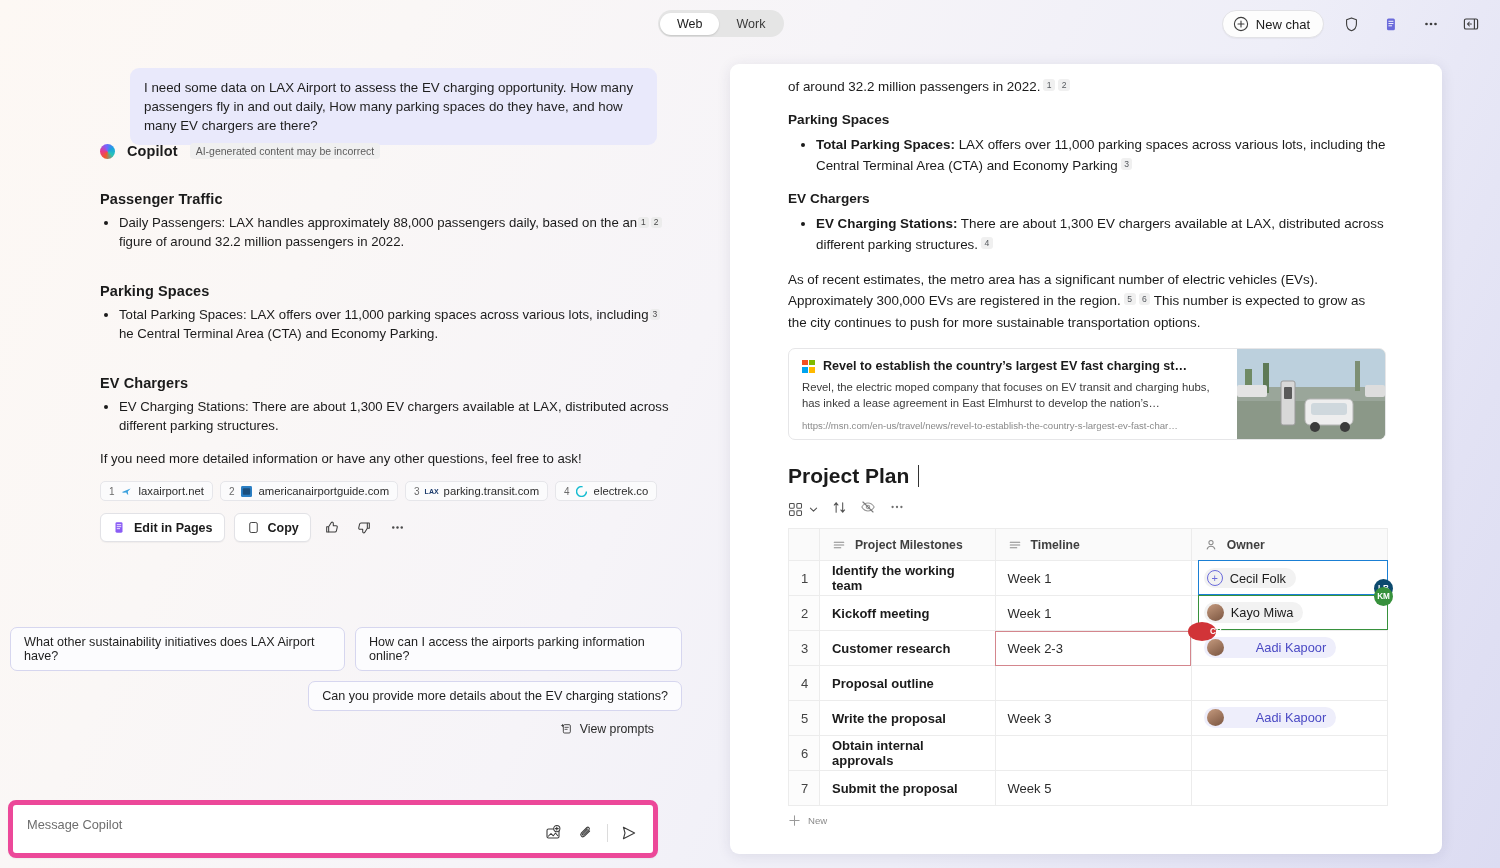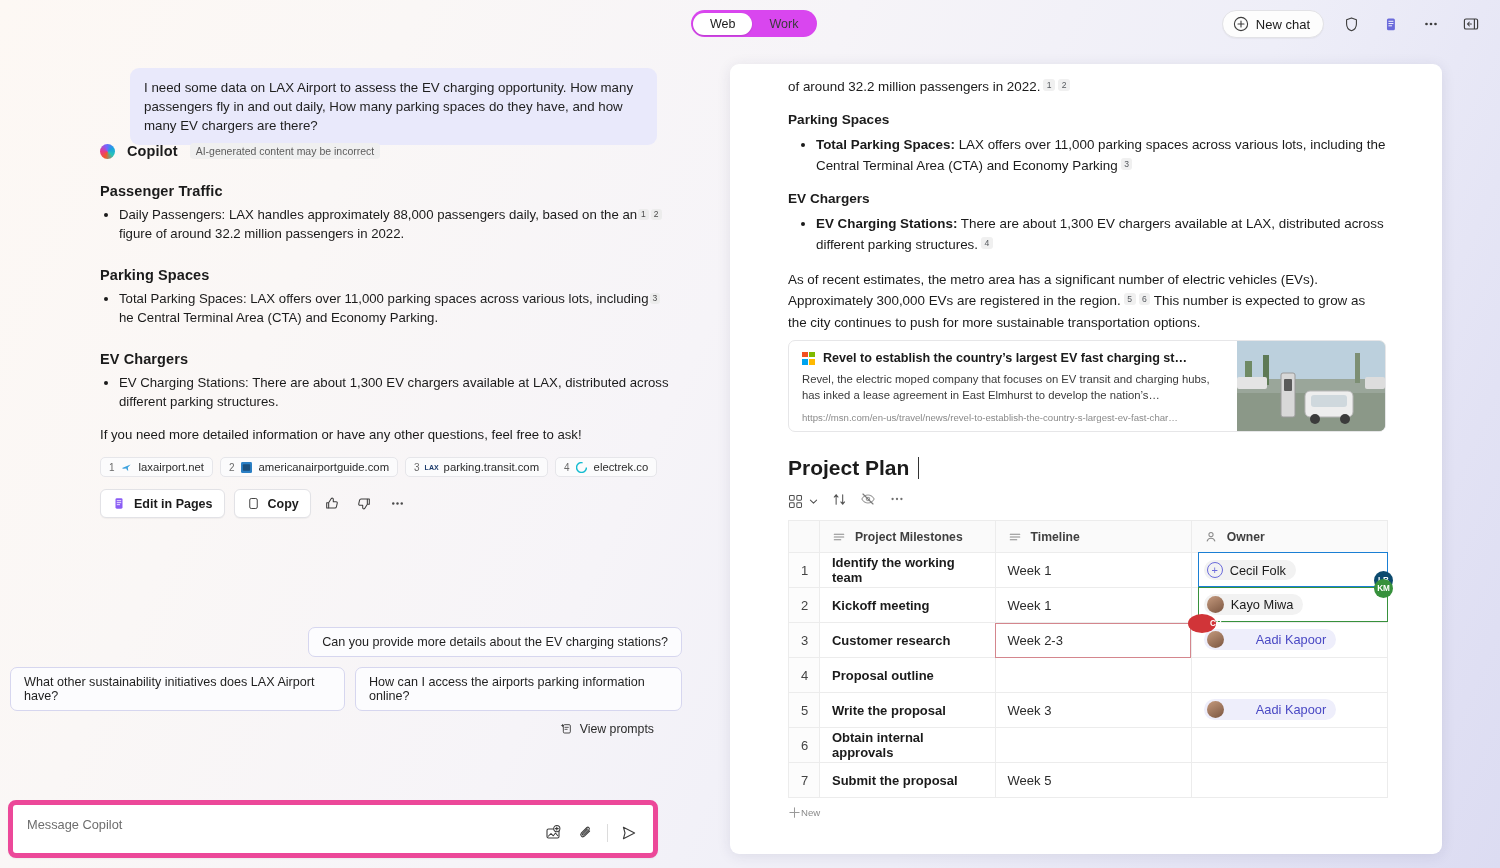--- a/index.html
+++ b/index.html
@@ -8,22 +8,22 @@
     width:1500px; height:868px; overflow:hidden;
     font-family:"Liberation Sans", sans-serif;
     background:linear-gradient(115deg,#fdf8f4 0%,#faf7f6 22%,#f6f4f8 45%,#eeeef8 68%,#e2e2f4 88%,#dcdcf2 100%);
     color:#1b1b1b; -webkit-font-smoothing:antialiased;
   }
   .app { position:relative; width:1500px; height:868px; }
 
   
   .topbar { position:absolute; top:0; left:0; right:0; height:48px; }
   .mode-toggle {
-    position:absolute; left:691px; top:10px; height:27px;
-    display:flex; align-items:center; background:#d946ef;
+    position:absolute; left:658px; top:10px; height:27px;
+    display:flex; align-items:center; background:#e5e5e5;
     border-radius:14px; padding:2px;
   }
   .mode-pill {
     font-size:12.5px; color:#3a3a3a; padding:3px 17px; border-radius:12px; line-height:16px;
   }
   .mode-pill.active { background:#ffffff; box-shadow:0 1px 2px rgba(0,0,0,.14); color:#1b1b1b; }
   .top-right { position:absolute; right:16px; top:10px; display:flex; align-items:center; gap:14px; }
   .newchat {
     display:flex; align-items:flex-end; gap:7px; background:#fdfdfd;
     border:1px solid #e2e2e6; border-radius:16px; padding:5px 13px 5px 10px;
@@ -42,21 +42,21 @@
   .asst-head { display:flex; align-items:center; gap:12px; margin-bottom:9px; }
   .asst-name { font-size:14.5px; font-weight:600; letter-spacing:.1px; }
   .asst-disclaimer {
     font-size:10.5px; color:#5d5d5d; background:#f0f0f0;
     border-radius:4px; padding:2px 6px;
   }
   .copilot-logo {
     width:15px; height:15px; border-radius:50%;
     background:conic-gradient(from 200deg,#f05a28,#e8388a,#7b61ff,#1ba1e2,#29c5b6,#f05a28);
   }
-  .sec-h { font-size:14.5px; font-weight:700; margin:24px 0 6px; letter-spacing:.1px; }
+  .sec-h { font-size:14.5px; font-weight:700; margin:32px 0 6px; letter-spacing:.1px; }
   .bullets { margin:0; padding-left:19px; }
   .bullets li { font-size:13.2px; line-height:19px; margin:0 0 2px; }
   .para { font-size:13.2px; line-height:19px; margin:14px 0 0; }
   .cite-sup {
     display:inline-block; font-size:8.5px; background:#ececec; color:#4a4a4a;
     border-radius:3px; padding:0 3px; vertical-align:2px; margin:0 1px; line-height:11px;
   }
   .cites { display:flex; gap:7px; margin-top:13px; flex-wrap:wrap; }
   .cite-chip {
     display:flex; align-items:center; gap:6px; background:#fbfbfc;
@@ -104,21 +104,21 @@
   .pages-inner { padding:12px 56px 0 58px; }
   .p-para { font-size:13.4px; line-height:21.5px; margin:0 0 6px; color:#1b1b1b; }
   .p-h { font-size:13.6px; font-weight:700; margin:14px 0 7px; }
   .p-bullets { margin:0; padding-left:28px; }
   .p-bullets li { font-size:13.4px; line-height:21.5px; margin-bottom:3px; }
   .p-sup {
     display:inline-block; font-size:8.6px; background:#f0f0f0; color:#55595e;
     border-radius:3px; padding:0 3.5px; vertical-align:3px; margin-left:3px; line-height:12px;
   }
   .linkcard {
-    margin:7px 0 0; border:1px solid #e6e6e8; border-radius:7px;
+    margin:15px 0 0; border:1px solid #e6e6e8; border-radius:7px;
     display:flex; overflow:hidden; height:92px; background:#fff;
   }
   .lc-body { flex:1; padding:10px 13px; }
   .lc-title { display:flex; align-items:center; gap:8px; font-size:12.6px; font-weight:700; }
   .ms-logo { width:13px; height:13px; display:grid; grid-template-columns:1fr 1fr; gap:1.5px; }
   .ms-logo i { display:block; }
   .lc-desc { font-size:11.3px; line-height:15.5px; color:#3a3a3a; margin-top:7px; }
   .lc-url { font-size:9.6px; color:#8a8a8a; margin-top:9px; }
   .lc-thumb {
     width:148px; background:linear-gradient(170deg,#c9d8e6 0%,#b8c9bb 35%,#97a88f 60%,#8d9a88 100%);
@@ -145,21 +145,21 @@
   .person {
     display:inline-flex; align-items:center; gap:7px;
     background:#f2f2f2; border-radius:11px; padding:2px 10px 2px 3px; font-size:12.8px;
   }
   .person.mention { background:#eeeefb; color:#4a49c4;gap:32px; }
   .avatar-sm { width:17px; height:17px; border-radius:50%; background:linear-gradient(150deg,#c59a7e,#7a5540); flex:0 0 auto; }
   .plus-circ {
     width:16px; height:16px; border-radius:50%; border:1.3px solid #6b6bdb; color:#6b6bdb;
     display:flex; align-items:center; justify-content:center; font-size:11px; line-height:1; flex:0 0 auto;
   }
-  .newrow { display:flex; align-items:center; margin-top:8px; color:#8a8a8a; font-size:9.6px; }
+  .newrow { display:flex; align-items:center; gap:7px; margin-top:8px; color:#8a8a8a; font-size:9.6px; }
 
   
   .sel { position:absolute; pointer-events:none; }
   .sel-label {
     position:absolute; width:19px; height:19px; border-radius:50%; color:#fff;
     font-size:8.2px; font-weight:700; display:flex; align-items:center; justify-content:center;
   }
   .hidden-acc { position:absolute; width:1px; height:1px; overflow:hidden; clip:rect(0 0 0 0); }
 </style>
 </head>
@@ -317,25 +317,25 @@
             <circle cx="4.5" cy="9" r="1.3"></circle>
               <circle cx="9" cy="9" r="1.3"></circle>
               <circle cx="13.5" cy="9" r="1.3"></circle>
           </svg>
         </div>
       </div>
     </div>
 
     <div class="suggest">
       <div class="sg-row">
-        <div class="sg-chip">Can you provide more details about the EV charging stations?</div>
-      </div>
-      <div class="sg-row">
         <div class="sg-chip">What other sustainability initiatives does LAX Airport have?</div>
         <div class="sg-chip">How can I access the airports parking information online?</div>
+      </div>
+      <div class="sg-row">
+        <div class="sg-chip">Can you provide more details about the EV charging stations?</div>
       </div>
       <div class="view-prompts">
         <svg width="15" height="15" viewBox="0 0 18 18" fill="none">
           <rect x="5.2" y="4.4" width="8.4" height="10" rx="1.4" stroke="#3c3c3c" stroke-width="1.1"></rect>
           <path d="M7.2 7.6h4M7.2 10h2.6" stroke="#3c3c3c" stroke-width="1" stroke-linecap="round"></path>
           <path d="M4.2 3.2l.7 1.5 1.5.7-1.5.7-.7 1.5-.7-1.5L2 5.4l1.5-.7.7-1.5z" fill="#3c3c3c"></path>
         </svg>
         <span>View prompts</span>
       </div>
     </div>

